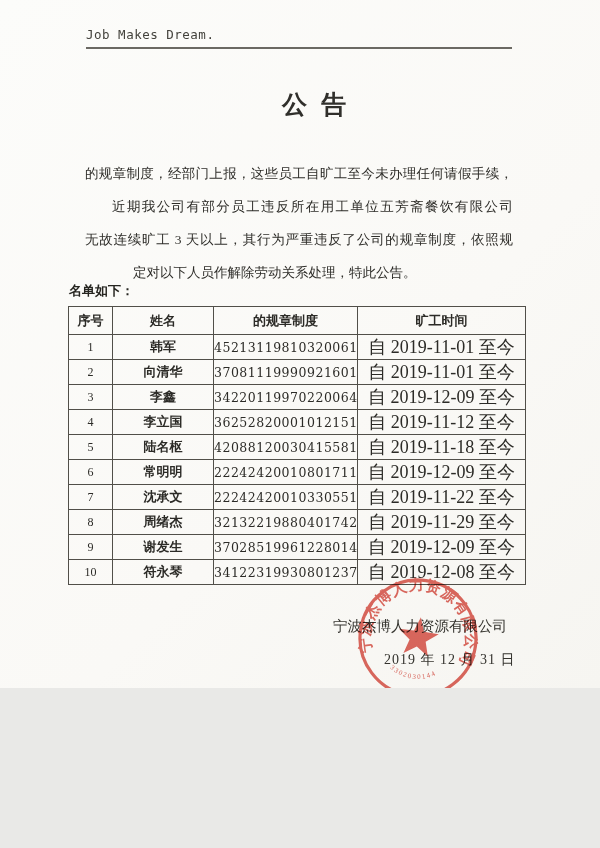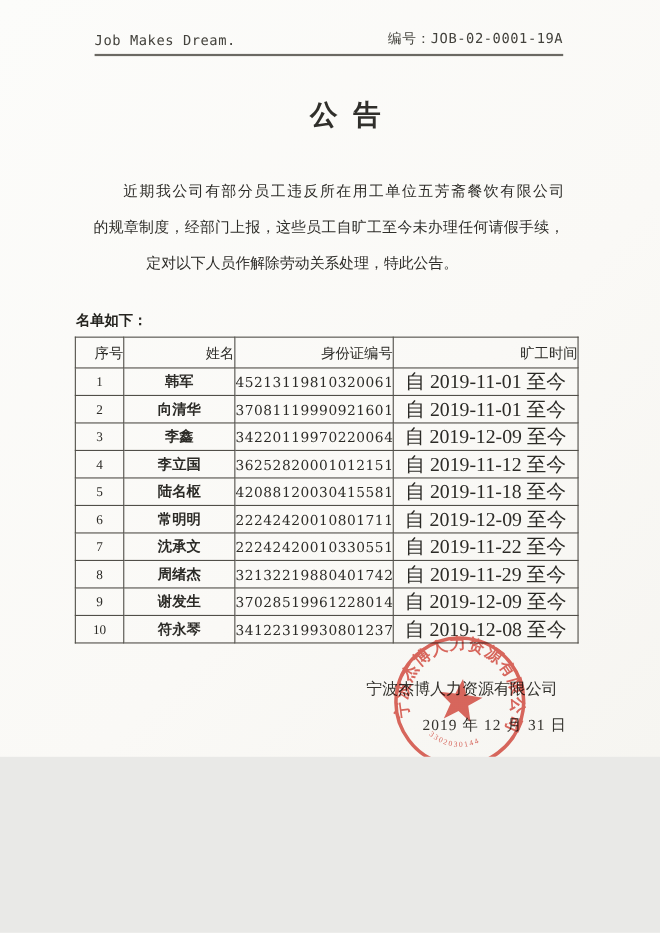--- a/index.html
+++ b/index.html
@@ -43,21 +43,21 @@
   
   table.roster{
     position:absolute;left:68px;top:306px;width:457px;
     border-collapse:collapse;table-layout:fixed;
     color:#2c2b27;
   }
   table.roster th,table.roster td{
     border:1px solid #514f49;text-align:center;vertical-align:middle;
     padding:0;overflow:hidden;white-space:nowrap;
   }
-  table.roster th{height:27px;font-size:13px;font-weight:normal;text-align:right;}
+  table.roster th{height:27px;font-size:13px;font-weight:bold;}
   table.roster td{height:20px;}
   col.c-no{width:44px;} col.c-name{width:101px;}
   col.c-id{width:144px;} col.c-period{width:168px;}
   td.no{font-size:12px;}
   td.name{font-size:13px;font-weight:bold;margin-top:20px;}
   td.id{font-size:12.5px;letter-spacing:.5px;font-family:"DejaVu Serif","Liberation Serif",serif;}
   td.period{font-size:18px;}
   
   .company{position:absolute;left:333px;top:617px;font-size:14.5px;color:#34332e;}
   .date{position:absolute;left:384px;top:651px;font-size:14px;color:#34332e;letter-spacing:1px;}
@@ -69,45 +69,45 @@
   }
   svg.seal text{font-family:"Liberation Serif","DejaVu Serif",serif;}
 </style>
 </head>
 <body>
 
 <div class="sheet">
 
   <div class="hdr">
     <span>Job Makes Dream.</span>
-    <span><span>编号：</span><span>JOB-02-0001-19A</span></span>
   </div>
 
   <h1 class="title">公 告</h1>
 
   <div class="para">
+    <div class="bline">的规章制度，经部门上报，这些员工自旷工至今未办理任何请假手续，</div>
     <div class="bline first">近期我公司有部分员工违反所在用工单位五芳斋餐饮有限公司</div>
-    <div class="bline">的规章制度，经部门上报，这些员工自旷工至今未办理任何请假手续，</div>
+    <div class="bline">无故连续旷工 3 天以上，其行为严重违反了公司的规章制度，依照规</div>
     <div class="bline last">定对以下人员作解除劳动关系处理，特此公告。</div>
   </div>
 
   <div class="list-label">名单如下：</div>
 
   <table class="roster">
     <colgroup>
         <col class="c-no">
         <col class="c-name">
         <col class="c-id">
         <col class="c-period">
       </colgroup>
     <thead>
       <tr>
         <th>序号</th>
         <th>姓名</th>
-        <th>身份证编号</th>
+        <th>的规章制度</th>
         <th>旷工时间</th>
       </tr>
     </thead>
     <tbody>
       <tr>
         <td class="no">1</td>
         <td class="name">韩军</td>
         <td class="id">452131198103200614</td>
         <td class="period">自 2019-11-01 至今</td>
       </tr>

